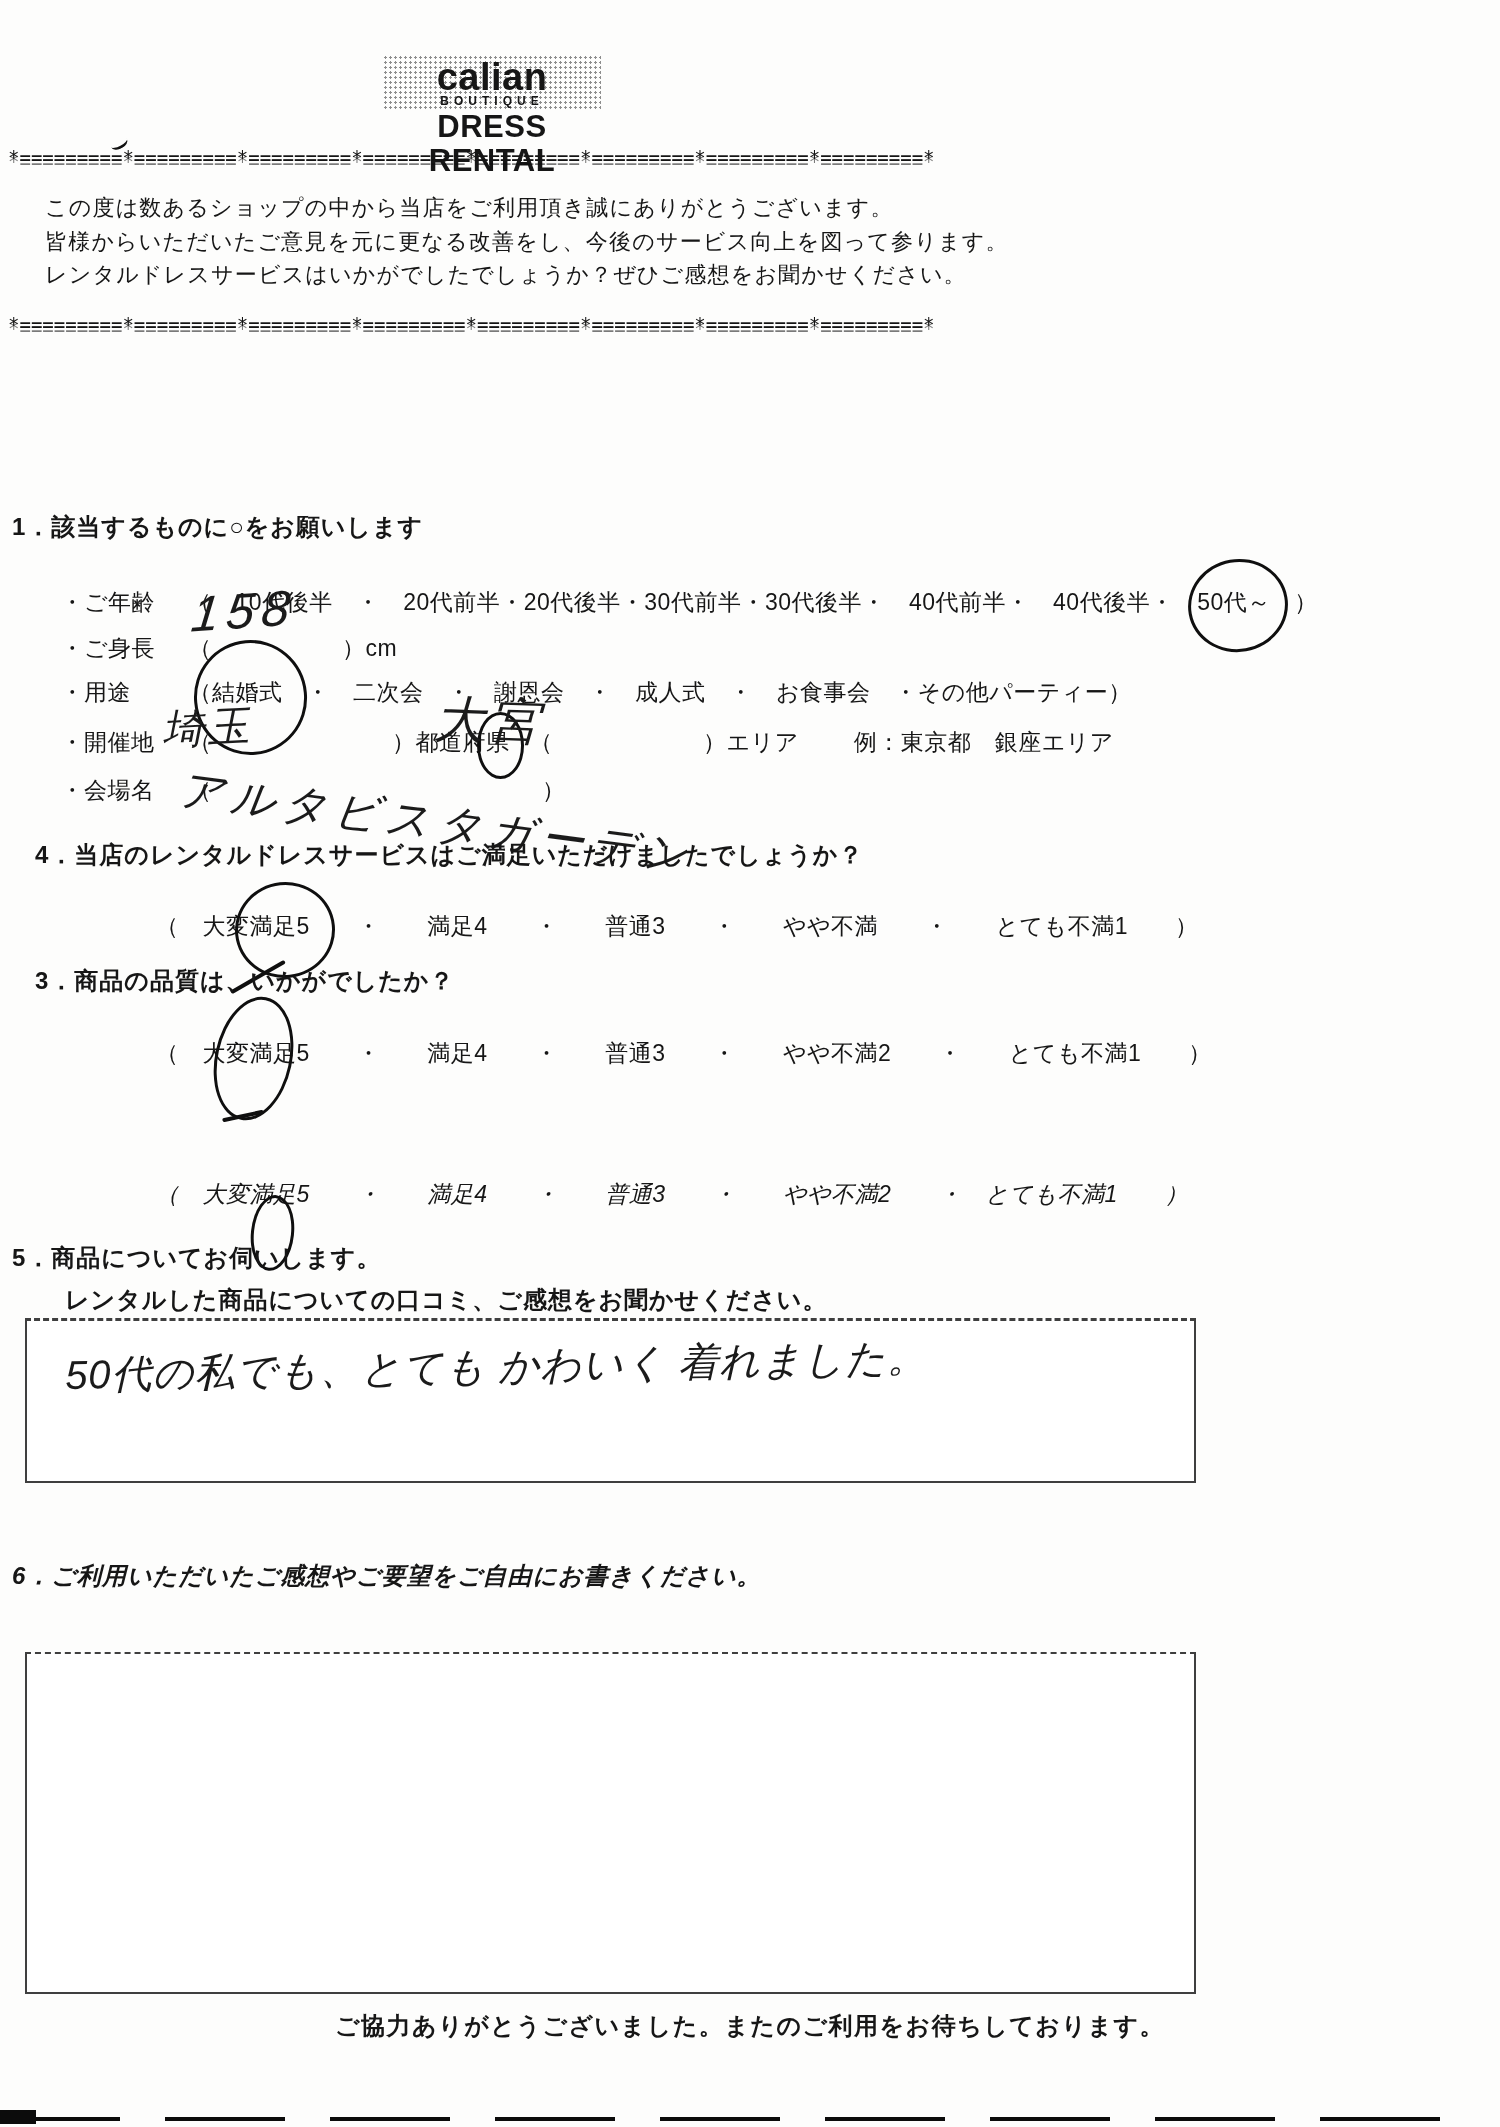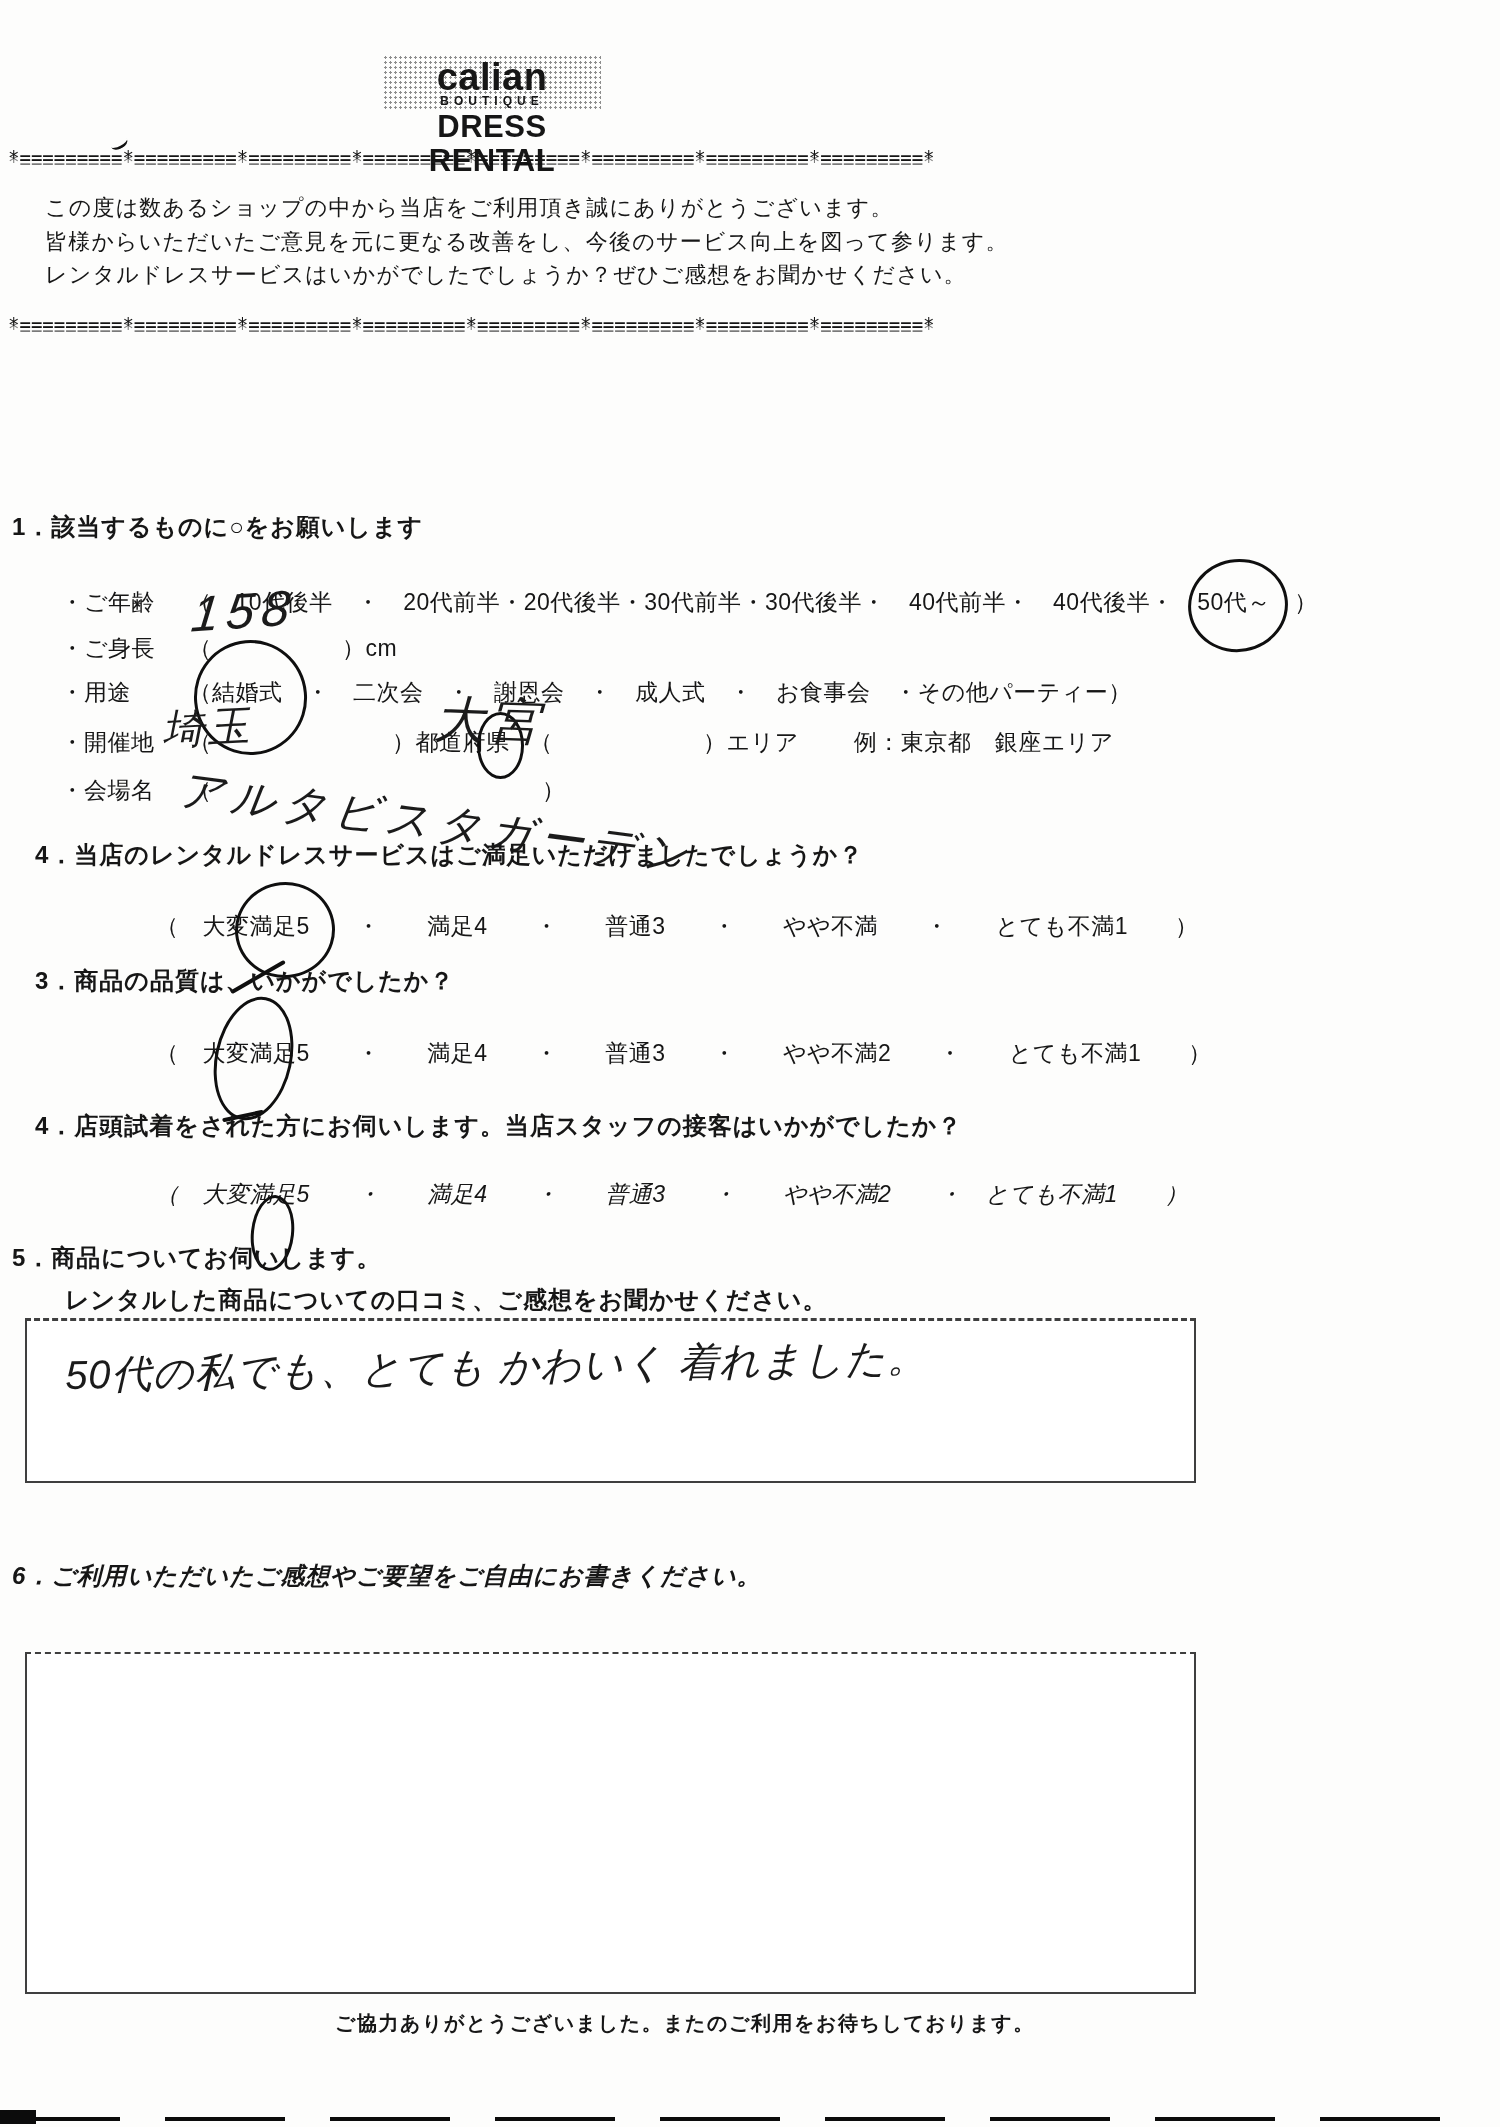--- a/index.html
+++ b/index.html
@@ -27,21 +27,21 @@
   
   .h{position:absolute;font-size:24px;font-weight:bold;letter-spacing:1px;white-space:pre;}
   .q1h{left:12px;top:511px;}
   .q2h{left:35px;top:839px;}
   .q3h{left:35px;top:965px;}
   .q4h{left:35px;top:1110px;}
   .q5h{left:12px;top:1242px;}
   .q5sub{left:65px;top:1284px;}
   .q6h{left:12px;top:1560px;font-style:italic;}
   .q6sub{left:42px;top:1597px;}
-  .footer{position:absolute;left:335px;top:2010px;font-size:20px;font-weight:bold;letter-spacing:1.5px;}
+  .footer{position:absolute;left:335px;top:2010px;font-size:24px;font-weight:bold;letter-spacing:1.5px;}
 
   .line{position:absolute;font-size:23px;letter-spacing:0.5px;white-space:pre;}
   .age{left:33px;top:560px;}
   .hrow{left:33px;top:606px;}
   .purpose{left:33px;top:650px;}
   .place{left:33px;top:700px;}
   .venuerow{left:33px;top:748px;}
   .q2o{left:128px;top:884px;}
   .q3o{left:128px;top:1011px;}
   .q4o{left:128px;top:1152px;font-style:italic;}
@@ -136,21 +136,20 @@
   <div class="h q2h">4．当店のレンタルドレスサービスはご満足いただけましたでしょうか？</div>
   <div class="line q2o">
     <span>（　大変</span><span class="circled c-q2">満足5</span><span>　　・　　満足4　　・　　普通3　　・　　やや不満　　・　　とても不満1　　）</span>
   </div>
 
   <div class="h q3h">3．商品の品質は、いかがでしたか？</div>
   <div class="line q3o">
     <span>（　大</span><span class="circled c-q3">変満</span><span>足5　　・　　満足4　　・　　普通3　　・　　やや不満2　　・　　とても不満1　　）</span>
   </div>
 
-  <div class="h q4h">4．店頭試着をされた方にお伺いします。当店スタッフの接客はいかがでしたか？</div>
   <div class="line q4o">
     <span>（　大変</span><span class="circled c-q4">満足5</span><span>　　・　　満足4　　・　　普通3　　・　　やや不満2　　・　とても不満1　　）</span>
   </div>
 
   <div class="h q5h">5．商品についてお伺いします。</div>
   <div class="h q5sub">レンタルした商品についての口コミ、ご感想をお聞かせください。</div>
   <div class="box q5box">
     <div class="hw hw-comment">50代の私でも、とても かわいく 着れました。</div>
   </div>
 

